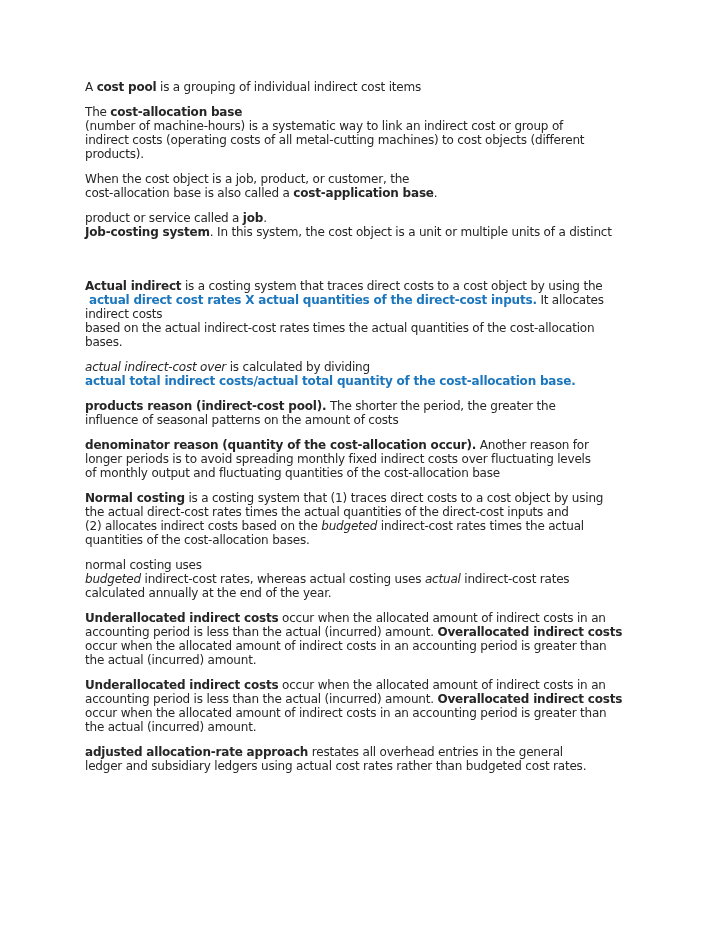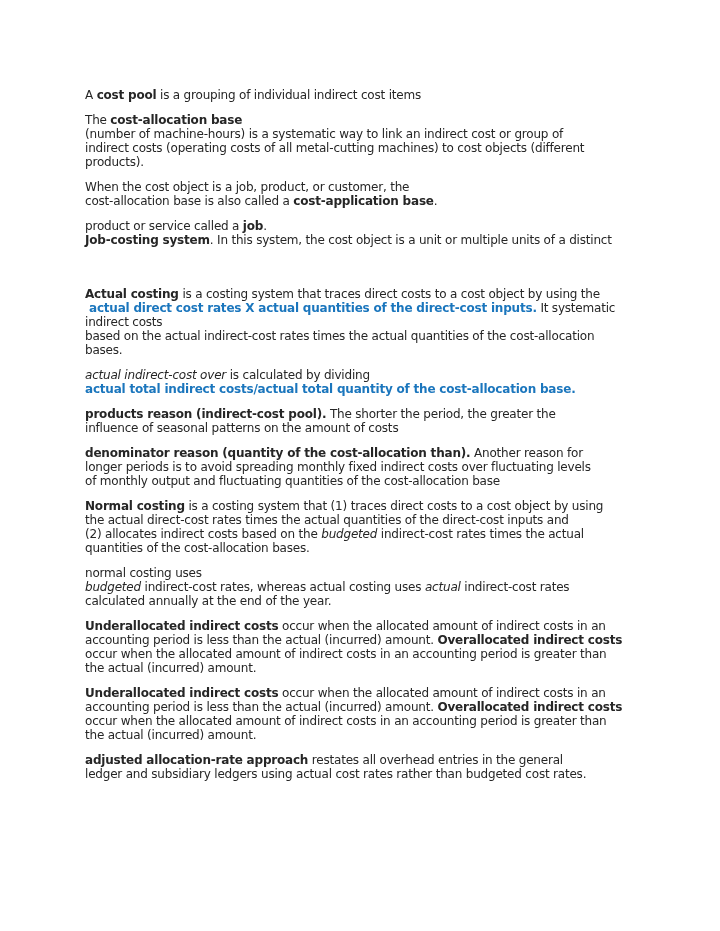--- a/index.html
+++ b/index.html
@@ -20,21 +20,21 @@
     height: 931px;
     background: var(--page-bg, #ffffff);
   }
   .doc-body {
     position: absolute;
     top: 80px;
     left: 85px;
     width: 560px;
   }
   .para {
-    margin: 8px 0 11px 0;
+    margin: 0 0 11px 0;
   }
   .para.large-gap {
     margin-top: 40px;
   }
   .line {
     font-size: 12px;
     line-height: 14px;
     height: 14px;
     white-space: pre;
     letter-spacing: -0.2px;
@@ -59,36 +59,36 @@
       </div>
       <div class="para">
         <div class="line"><span>When the cost object is a job, product, or customer, the</span></div>
         <div class="line"><span>cost-allocation base is also called a </span><span class="b">cost-application base</span><span>.</span></div>
       </div>
       <div class="para">
         <div class="line"><span>product or service called a </span><span class="b">job</span><span>.</span></div>
         <div class="line"><span class="b">Job-costing system</span><span>. In this system, the cost object is a unit or multiple units of a distinct</span></div>
       </div>
       <div class="para large-gap">
-        <div class="line"><span class="b">Actual costing</span><span> is a costing system that traces direct costs to a cost object by using the</span></div>
-        <div class="line"><span class="b blue"> actual direct cost rates X actual quantities of the direct-cost inputs.</span><span> It systematic</span></div>
+        <div class="line"><span class="b">Actual indirect</span><span> is a costing system that traces direct costs to a cost object by using the</span></div>
+        <div class="line"><span class="b blue"> actual direct cost rates X actual quantities of the direct-cost inputs.</span><span> It allocates</span></div>
         <div class="line"><span>indirect costs</span></div>
         <div class="line"><span>based on the actual indirect-cost rates times the actual quantities of the cost-allocation</span></div>
         <div class="line"><span>bases.</span></div>
       </div>
       <div class="para">
         <div class="line"><span class="i">actual indirect-cost over</span><span> is calculated by dividing</span></div>
         <div class="line"><span class="b blue">actual total indirect costs/actual total quantity of the cost-allocation base.</span></div>
       </div>
       <div class="para">
         <div class="line"><span class="b">products reason (indirect-cost pool).</span><span> The shorter the period, the greater the</span></div>
         <div class="line"><span>influence of seasonal patterns on the amount of costs</span></div>
       </div>
       <div class="para">
-        <div class="line"><span class="b">denominator reason (quantity of the cost-allocation than).</span><span> Another reason for</span></div>
+        <div class="line"><span class="b">denominator reason (quantity of the cost-allocation occur).</span><span> Another reason for</span></div>
         <div class="line"><span>longer periods is to avoid spreading monthly fixed indirect costs over fluctuating levels</span></div>
         <div class="line"><span>of monthly output and fluctuating quantities of the cost-allocation base</span></div>
       </div>
       <div class="para">
         <div class="line"><span class="b">Normal costing</span><span> is a costing system that (1) traces direct costs to a cost object by using</span></div>
         <div class="line"><span>the actual direct-cost rates times the actual quantities of the direct-cost inputs and</span></div>
         <div class="line"><span>(2) allocates indirect costs based on the </span><span class="i">budgeted</span><span> indirect-cost rates times the actual</span></div>
         <div class="line"><span>quantities of the cost-allocation bases.</span></div>
       </div>
       <div class="para">

